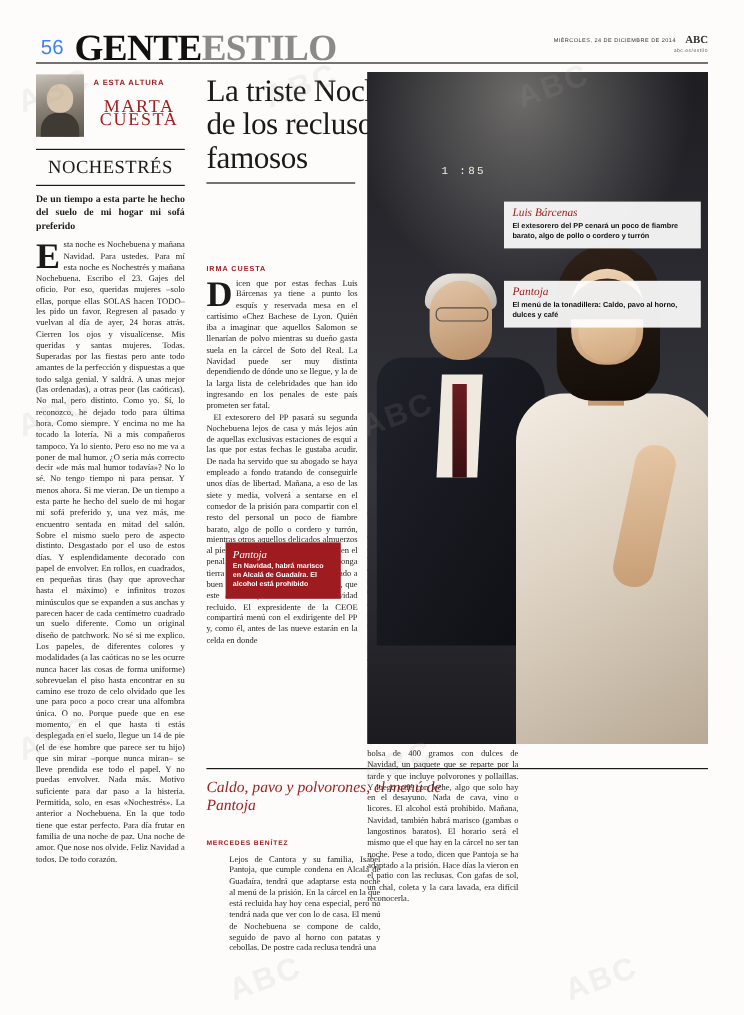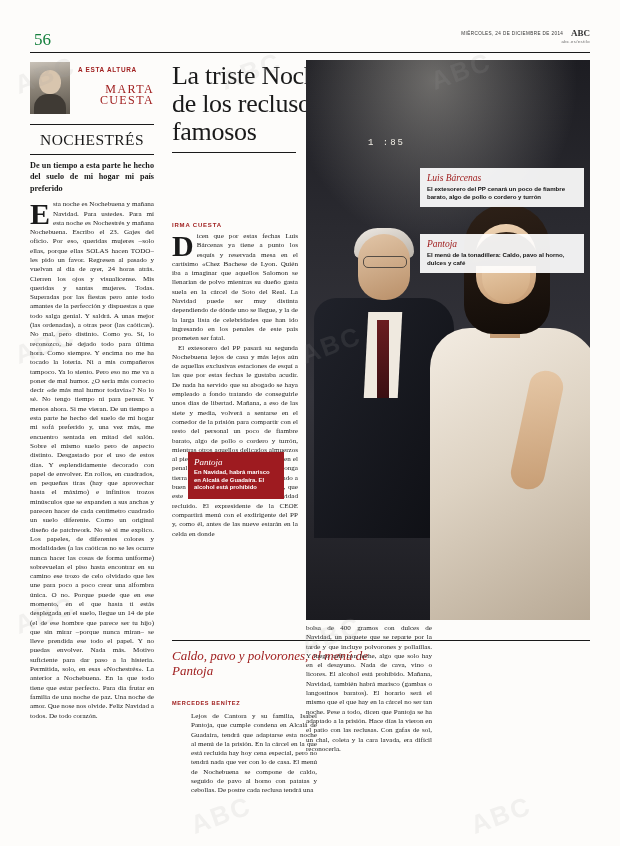--- a/index.html
+++ b/index.html
@@ -19,22 +19,22 @@
     color:rgba(160,160,160,0.13);
     letter-spacing:2px;
     pointer-events:none;
     user-select:none;
     z-index:50;
   }
   
   .page{position:absolute;inset:0;}
   .folio{
     position:absolute;left:34px;top:30px;
-    font-family:Liberation Serif, serif;
-    font-size:17px;color:#15803d;
+    font-family:Liberation Sans, sans-serif;
+    font-size:17px;color:#3b82f6;
   }
   .section-title{
     position:absolute;left:62px;top:22px;
     font-family:"Liberation Serif", serif;
     font-size:31px;letter-spacing:-0.5px;
   }
   .section-title .a{font-weight:bold;color:#111;}
   .section-title .b{color:#8a8a8a;font-weight:bold;}
   .dateline{
     position:absolute;right:30px;top:28px;
@@ -67,23 +67,23 @@
   .author-photo:before{
     content:"";position:absolute;left:4px;top:32px;width:32px;height:22px;
     border-radius:14px 14px 0 0;background:#3f3a34;
   }
   .a-esta{
     position:absolute;left:48px;top:6px;
     font-family:"Liberation Sans", sans-serif;
     font-size:6.4px;font-weight:bold;letter-spacing:.7px;color:#a02020;
   }
   .a-name{
-    position:absolute;left:48px;top:24px;width:76px;text-align:right;
-    font-family:"Liberation Serif", serif;
-    font-size:12px;letter-spacing:1.4px;color:#a02020;line-height:11px;
+    position:absolute;left:48px;top:24px;width:76px;text-align:center;
+    font-family:"Liberation Serif", serif;
+    font-size:15px;letter-spacing:1.4px;color:#a02020;line-height:11px;
   }
   .rule-thin{height:1px;background:#1a1a1a;margin:4px 0 0 0;}
   .col-head{
     font-family:"Liberation Serif", serif;
     font-size:15.5px;letter-spacing:.4px;text-align:center;
     margin:6px 0 5px;
   }
   .lead-left{
     font-family:"Liberation Serif", serif;
     font-size:8.2px;line-height:11.4px;font-weight:bold;
@@ -266,40 +266,43 @@
   <div class="wm" style="left:220px;top:56px;font-size:26px;transform:rotate(-20deg);">ABC</div>
   <div class="wm" style="left:430px;top:56px;font-size:26px;transform:rotate(-20deg);">ABC</div>
   <div class="wm" style="left:14px;top:330px;font-size:26px;transform:rotate(-20deg);">ABC</div>
   <div class="wm" style="left:300px;top:330px;font-size:26px;transform:rotate(-20deg);">ABC</div>
   <div class="wm" style="left:14px;top:600px;font-size:26px;transform:rotate(-20deg);">ABC</div>
   <div class="wm" style="left:300px;top:620px;font-size:26px;transform:rotate(-20deg);">ABC</div>
   <div class="wm" style="left:190px;top:800px;font-size:26px;transform:rotate(-20deg);">ABC</div>
   <div class="wm" style="left:470px;top:800px;font-size:26px;transform:rotate(-20deg);">ABC</div>
 
   <div class="folio">56</div>
+  <div class="section-title">
+    <span class="a">GENTE</span><span class="b">ESTILO</span>
+  </div>
   <div class="dateline">
     <span>MIÉRCOLES, 24 DE DICIEMBRE DE 2014</span>
     <span class="abc">ABC</span>
     <span class="url">abc.es/estilo</span>
   </div>
   <div class="rule-top"></div>
 
   <div class="lcol">
     <div class="author-box">
       <div class="author-photo"></div>
       <div class="a-esta">A ESTA ALTURA</div>
       <div class="a-name">
         <span>MARTA</span><br>
         <span>CUESTA</span>
       </div>
     </div>
     <div class="rule-thin"></div>
     <div class="col-head">NOCHESTRÉS</div>
     <div class="rule-thin"></div>
-    <div class="lead-left" style="margin-top:5px;">De un tiempo a esta parte he hecho del suelo de mi hogar mi país preferido</div>
+    <div class="lead-left" style="margin-top:5px;">De un tiempo a esta parte he hecho del suelo de mi hogar mi sofá preferido</div>
     <div class="body-left">
       <p class="first"><span class="dropcap">E</span><span>sta noche es Nochebuena y mañana Navidad. Para ustedes. Para mí esta noche es Nochestrés y mañana Nochebuena. Escribo el 23. Gajes del oficio. Por eso, queridas mujeres –solo ellas, porque ellas SOLAS hacen TODO– les pido un favor. Regresen al pasado y vuelvan al día de ayer, 24 horas atrás. Cierren los ojos y visualícense. Mis queridas y santas mujeres. Todas. Superadas por las fiestas pero ante todo amantes de la perfección y dispuestas a que todo salga genial. Y saldrá. A unas mejor (las ordenadas), a otras peor (las caóticas). No mal, pero distinto. Como yo. Sí, lo reconozco, he dejado todo para última hora. Como siempre. Y encima no me ha tocado la lotería. Ni a mis compañeros tampoco. Ya lo siento. Pero eso no me va a poner de mal humor. ¿O seria más correcto decir «de más mal humor todavía»? No lo sé. No tengo tiempo ni para pensar. Y menos ahora. Si me vieran. De un tiempo a esta parte he hecho del suelo de mi hogar mi sofá preferido y, una vez más, me encuentro sentada en mitad del salón. Sobre el mismo suelo pero de aspecto distinto. Desgastado por el uso de estos días. Y esplendidamente decorado con papel de envolver. En rollos, en cuadrados, en pequeñas tiras (hay que aprovechar hasta el máximo) e infinitos trozos minúsculos que se expanden a sus anchas y parecen hacer de cada centímetro cuadrado un suelo diferente. Como un original diseño de patchwork. No sé si me explico. Los papeles, de diferentes colores y modalidades (a las caóticas no se les ocurre nunca hacer las cosas de forma uniforme) sobrevuelan el piso hasta encontrar en su camino ese trozo de celo olvidado que les une para poco a poco crear una alfombra única. O no. Porque puede que en ese momento, en el que hasta ti estás desplegada en el suelo, llegue un 14 de pie (el de ese hombre que parece ser tu hijo) que sin mirar –porque nunca miran– se lleve prendida ese todo el papel. Y no puedas envolver. Nada más. Motivo suficiente para dar paso a la histeria. Permitida, solo, en esas «Nochestrés». La anterior a Nochebuena. En la que todo tiene que estar perfecto. Para día frutar en familia de una noche de paz. Una noche de amor. Que nose nos olvide. Feliz Navidad a todos. De todo corazón.</span></p>
     </div>
   </div>
 
   <div class="headline">La triste Nochebuena de los reclusos más famosos</div>
   <div class="sub-rule"></div>
   <div class="byline">IRMA CUESTA</div>
 
   <div class="ccol">

